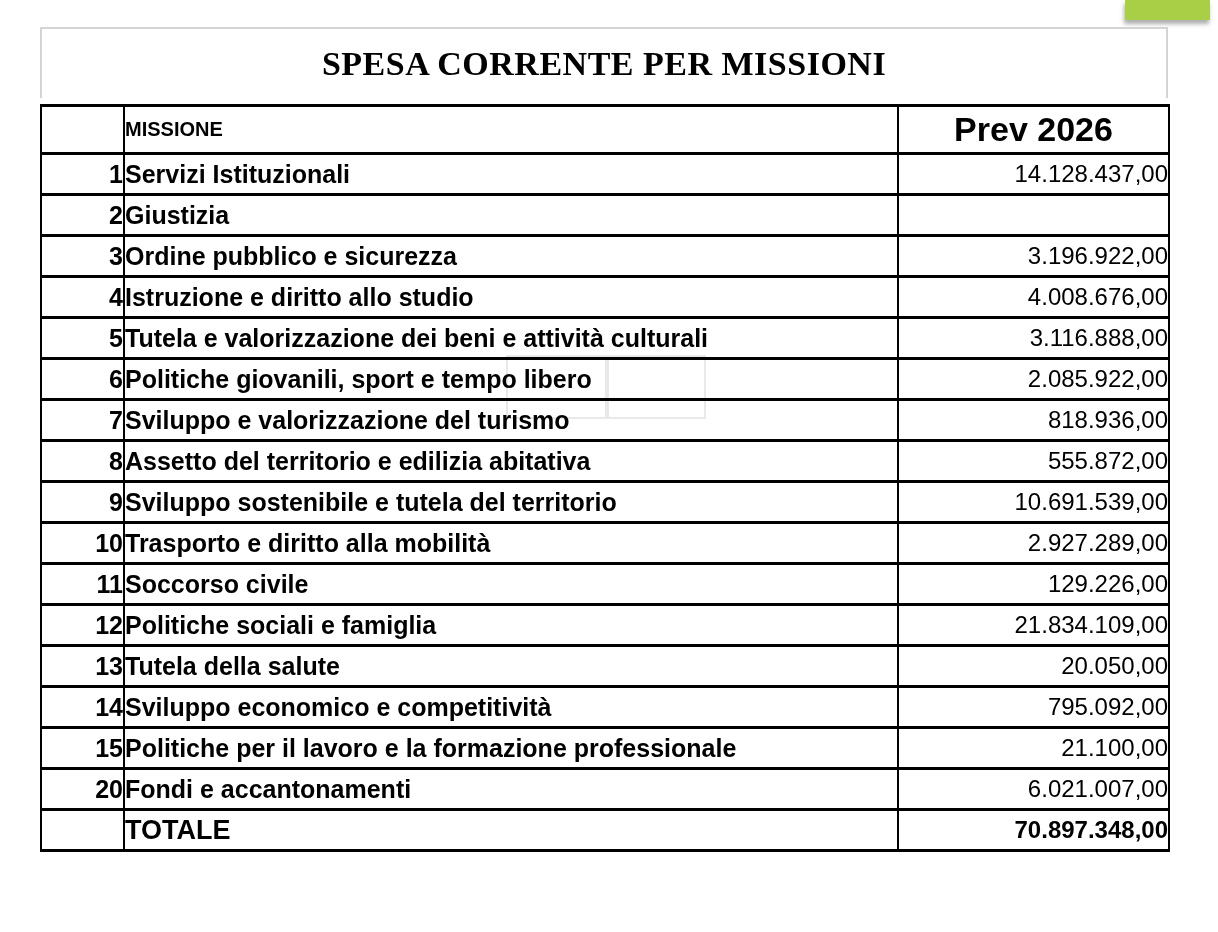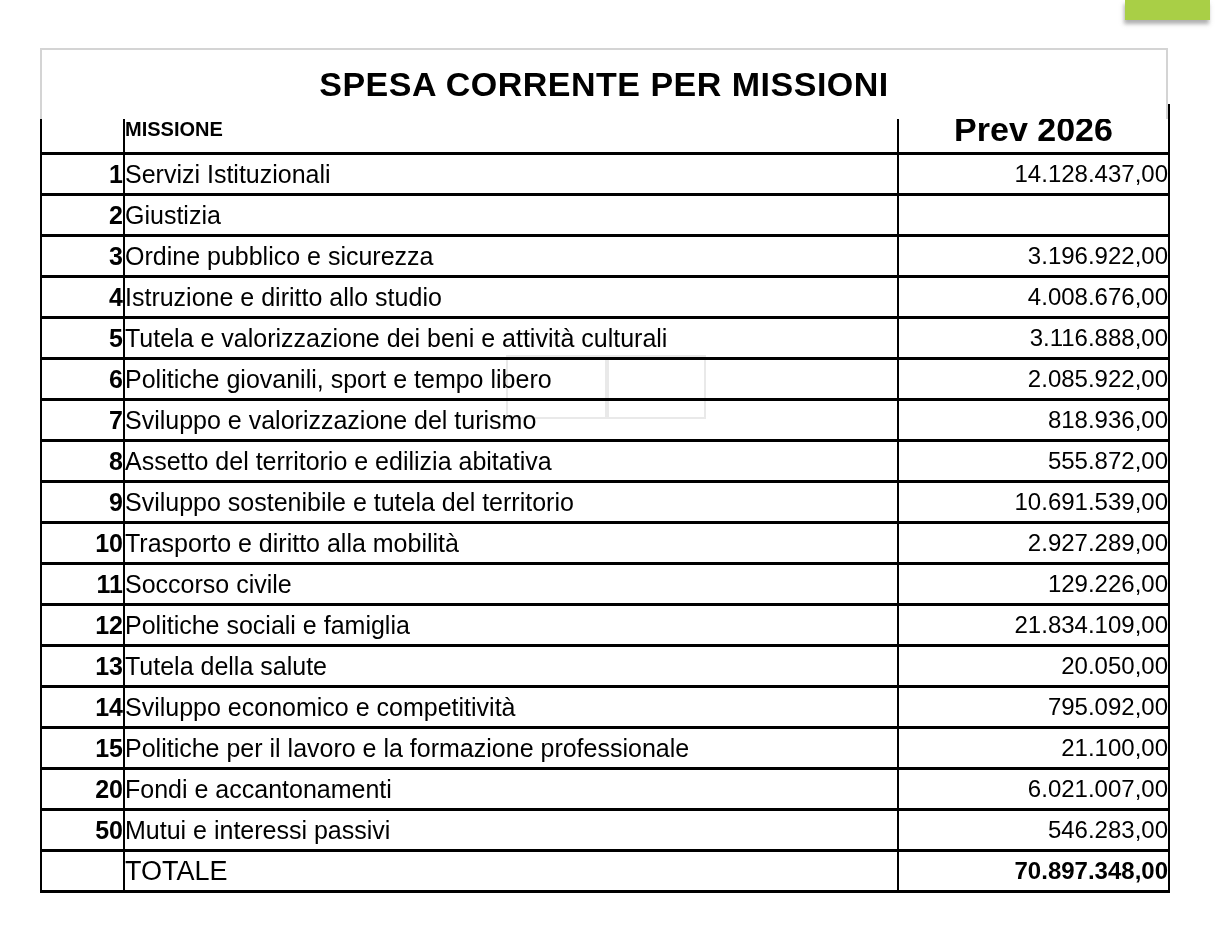--- a/index.html
+++ b/index.html
@@ -16,31 +16,32 @@
     position: absolute;
     left: 1125px;
     top: 0;
     width: 85px;
     height: 20px;
     box-shadow: -1px 4px 4px rgba(110,110,110,0.55);
   }
   .title-box {
     position: absolute;
     left: 40px;
-    top: 48px;
+    top: 27px;
     width: 1128px;
     height: 71px;
     box-sizing: border-box;
     border: 2px solid #d4d4d4;
     border-bottom: none;
     background: #ffffff;
     display: flex;
     align-items: center;
     justify-content: center;
     z-index: 2;
+    font-family: Liberation Serif, serif;
   }
   .title-box h1 {
     margin: 0;
     font-size: 34px;
     font-weight: bold;
     letter-spacing: 0.5px;
     white-space: nowrap;
   }
   .ghost {
     position: absolute;
@@ -88,21 +89,21 @@
   }
   td.c-num-cell {
     text-align: right;
     font-size: 25px;
     font-weight: bold;
     padding-right: 5px;
   }
   td.c-mis-cell {
     text-align: left;
     font-size: 25px;
-    font-weight: normal;
+    font-weight: bold;
     padding-left: 6px;
   }
   td.c-val-cell {
     text-align: right;
     font-size: 24px;
     font-weight: normal;
     padding-right: 4px;
   }
   tr.total-row td.c-mis-cell { font-size: 27px; }
   tr.total-row td.c-val-cell { font-weight: bold; }
@@ -223,24 +224,19 @@
     <td class="c-mis-cell">Politiche per il lavoro e la formazione professionale</td>
     <td class="c-val-cell">21.100,00</td>
   </tr>
 
   <tr class="data-row">
     <td class="c-num-cell">20</td>
     <td class="c-mis-cell">Fondi e accantonamenti</td>
     <td class="c-val-cell">6.021.007,00</td>
   </tr>
 
-  <tr class="data-row">
-    <td class="c-num-cell">50</td>
-    <td class="c-mis-cell">Mutui e interessi passivi</td>
-    <td class="c-val-cell">546.283,00</td>
-  </tr>
 <tr class="total-row" id="total-row">
       <td class="c-num-cell"></td>
       <td class="c-mis-cell">TOTALE</td>
       <td class="c-val-cell">70.897.348,00</td>
     </tr>
   </tbody>
 </table>
 
 </body></html>

